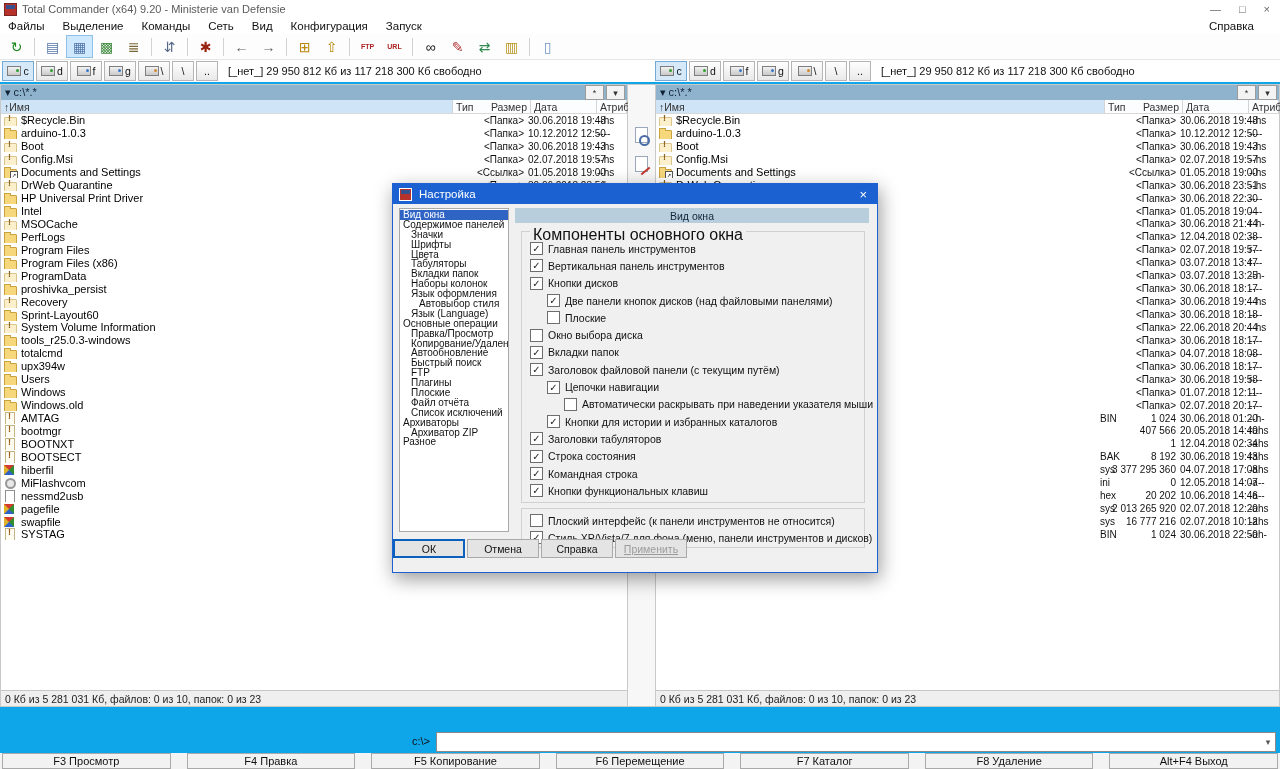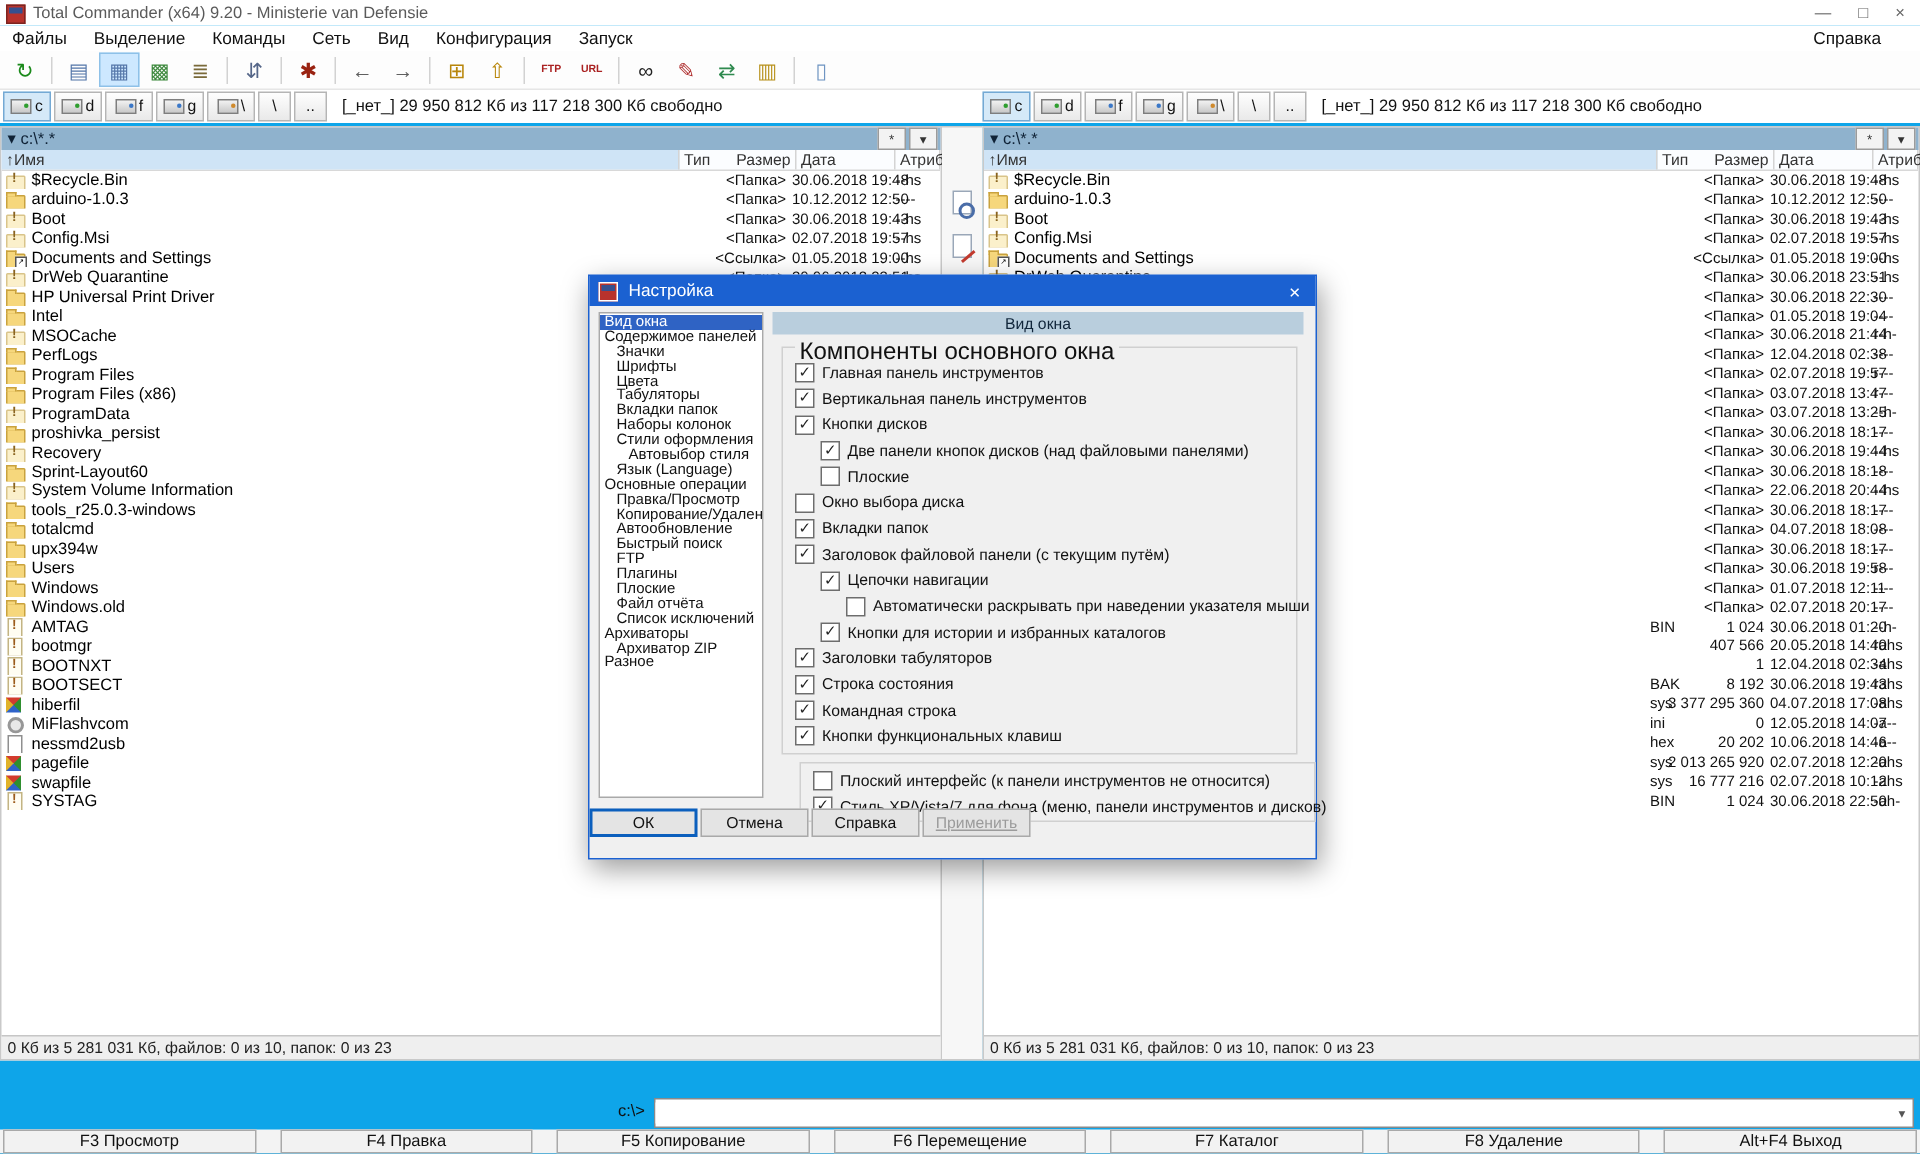--- a/index.html
+++ b/index.html
@@ -106,21 +106,21 @@
 
   .cfg-tree{position:absolute;left:6px;top:24px;width:110px;height:324px;background:#fff;border:1px solid #a9a9a9;font-size:10px;padding:1px 0;overflow:hidden;box-sizing:border-box;}
   .titem{height:9.9px;line-height:9.9px;white-space:nowrap;padding-left:3px;color:#111;}
   .titem.sel{background:#2f63c4;color:#fff;}
 
   .page-head{position:absolute;left:122px;top:24px;width:354px;height:15px;background:#b9cedd;display:flex;align-items:center;justify-content:center;font-size:10.5px;color:#10253a;}
 
   .group{position:absolute;border:1px solid #d0d0d0;background:#f0f0f0;box-sizing:border-box;}
   .g1{left:128px;top:47px;width:344px;height:272px;}
   .g1 .glabel{position:absolute;left:8px;top:-6px;background:#f0f0f0;padding:0 3px;font-size:16px;color:#111;}
-  .g2{left:128px;top:324px;width:344px;height:40px;margin-left:12px;}
+  .g2{left:128px;top:324px;width:344px;height:40px;}
   .optrow{display:flex;align-items:center;height:17.3px;font-size:10.5px;color:#111;white-space:nowrap;}
   .g1 .opts{position:absolute;left:8px;top:8px;right:4px;}
   .g2 .opts{position:absolute;left:8px;top:3px;right:4px;}
   .cbx{width:11px;height:11px;border:1px solid #6d6d6d;background:#fff;margin-right:5px;flex:none;display:flex;align-items:center;justify-content:center;font-size:10px;color:#222;line-height:11px;}
   .dlg-buttons{position:absolute;left:0;right:8px;top:355px;display:flex;justify-content:flex-start;gap:2px;}
   .dbtn2{width:72px;height:19px;border:1px solid #a9a9a9;background:#e4e4e4;display:flex;align-items:center;justify-content:center;font-size:10.5px;color:#111;box-sizing:border-box;}
   .dbtn2.default{border:2px solid #0b5fbd;}
   .dbtn2.disabled{color:#9b9b9b;text-decoration:underline;}
 </style>
 </head>
@@ -1154,21 +1154,21 @@
     </div>
     <div class="cfg-tree" id="cfg-tree">
         <div class="titem sel" style="padding-left: 3px;">Вид окна</div>
         <div class="titem" style="padding-left: 3px;">Содержимое панелей</div>
         <div class="titem" style="padding-left: 11px;">Значки</div>
         <div class="titem" style="padding-left: 11px;">Шрифты</div>
         <div class="titem" style="padding-left: 11px;">Цвета</div>
         <div class="titem" style="padding-left: 11px;">Табуляторы</div>
         <div class="titem" style="padding-left: 11px;">Вкладки папок</div>
         <div class="titem" style="padding-left: 11px;">Наборы колонок</div>
-        <div class="titem" style="padding-left: 11px;">Стили оформления</div>
+        <div class="titem" style="padding-left: 11px;">Язык оформления</div>
         <div class="titem" style="padding-left: 19px;">Автовыбор стиля</div>
         <div class="titem" style="padding-left: 11px;">Язык (Language)</div>
         <div class="titem" style="padding-left: 3px;">Основные операции</div>
         <div class="titem" style="padding-left: 11px;">Правка/Просмотр</div>
         <div class="titem" style="padding-left: 11px;">Копирование/Удаление</div>
         <div class="titem" style="padding-left: 11px;">Автообновление</div>
         <div class="titem" style="padding-left: 11px;">Быстрый поиск</div>
         <div class="titem" style="padding-left: 11px;">FTP</div>
         <div class="titem" style="padding-left: 11px;">Плагины</div>
         <div class="titem" style="padding-left: 11px;">Плоские</div>

